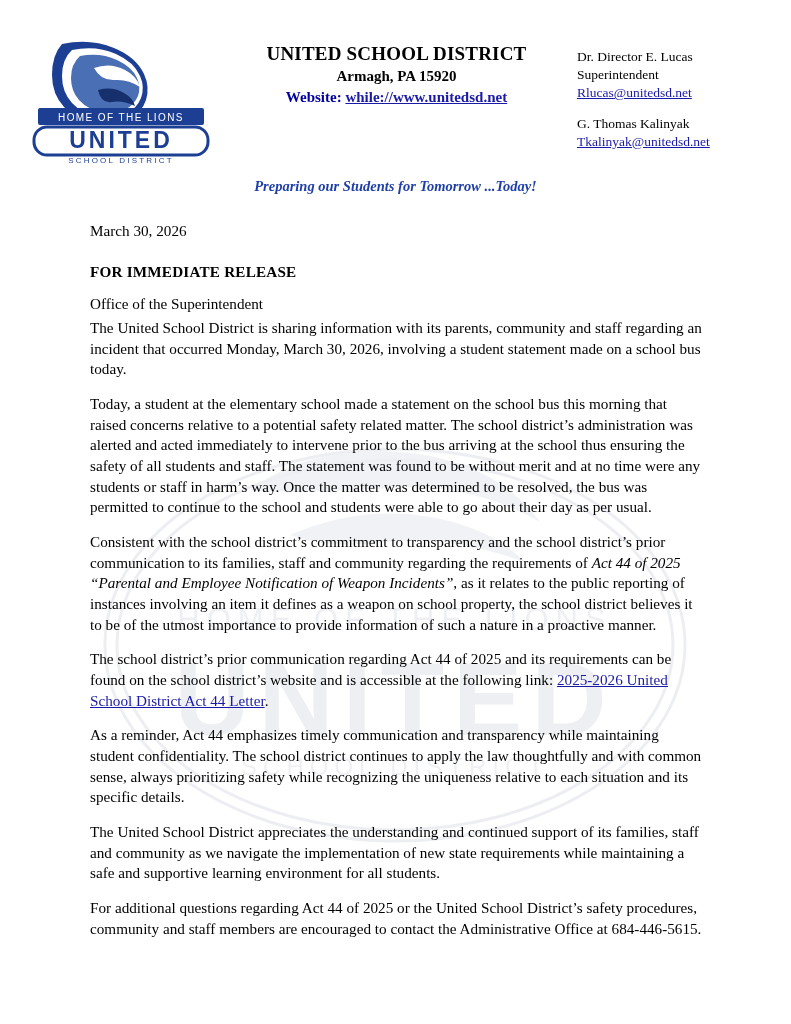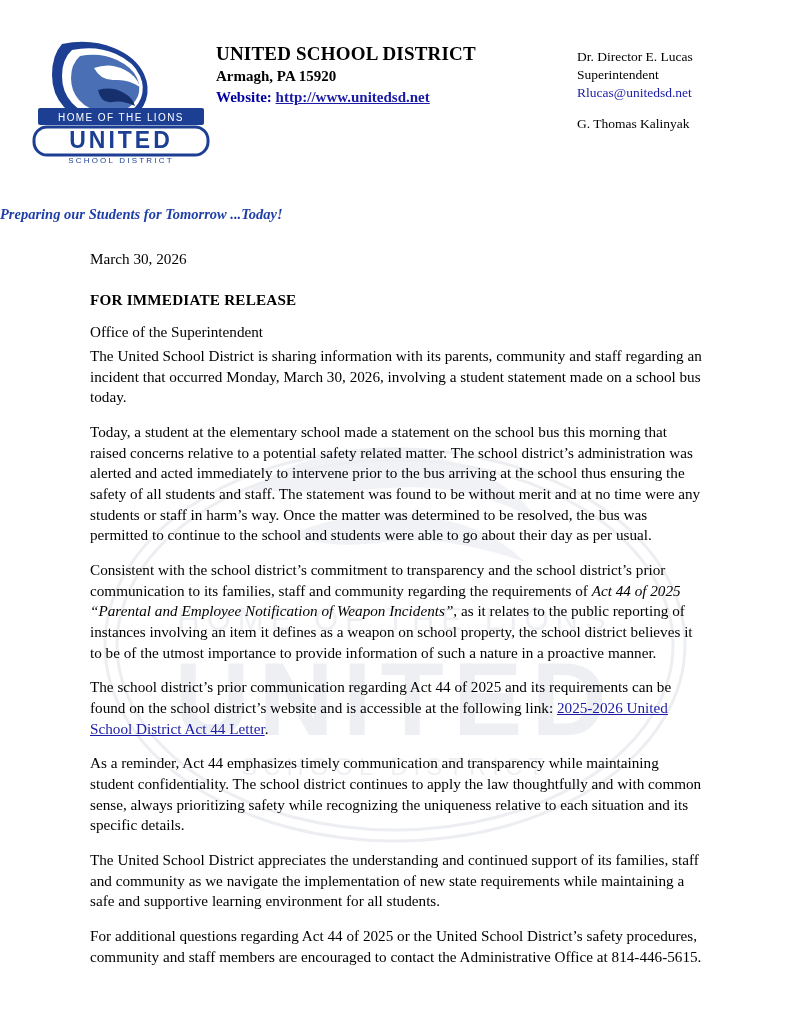--- a/index.html
+++ b/index.html
@@ -47,20 +47,21 @@
   }
   .logo {
     width: 178px;
     height: 128px;
     position: relative;
   }
   .logo svg { display:block; }
 
   .head-center {
     flex: 1 1 auto;
+    text-align: center;
     padding-top: 8px;
   }
   .head-center .org {
     font-size: 19px;
     font-weight: bold;
     letter-spacing: .2px;
     line-height: 1.25;
   }
   .head-center .office {
     font-size: 16px;
@@ -90,32 +91,33 @@
   .head-right {
     width: 190px;
     flex: 0 0 190px;
     font-size: 13.5px;
     line-height: 1.33;
     padding-top: 14px;
   }
   .head-right .block { margin-bottom: 13px; }
   .head-right .lnk {
     color: #1a1aa6;
+    text-decoration: underline;
     word-break: break-all;
   }
 
   .tagline {
     position: relative;
     z-index: 2;
-    text-align: left;
+    text-align: center;
     font-style: italic;
     font-weight: bold;
     font-size: 14.5px;
     color: #1f3fa8;
-    margin-top: 40px;
+    margin-top: 12px;
   }
 
   
   .body {
     position: relative;
     z-index: 2;
     padding: 0 88px 0 90px;
     margin-top: 26px;
     font-size: 15.2px;
     line-height: 1.36;
@@ -179,48 +181,49 @@
           <text x="89" y="110" text-anchor="middle" font-family="'Liberation Sans', sans-serif" font-size="23" font-weight="bold" letter-spacing="3" fill="#1c3f94">UNITED</text>
 
           <text x="89" y="125" text-anchor="middle" font-family="'Liberation Sans', sans-serif" font-size="8" letter-spacing="2.2" fill="#1c3f94">SCHOOL DISTRICT</text>
         </svg>
       </div>
     </div>
 
     <div class="head-center">
       <div class="org">UNITED SCHOOL DISTRICT</div>
       <div class="addr">Armagh, PA  15920</div>
-      <div class="web"><span>Website: </span><span class="lnk">http://www.unitedsd.net</span></div>
+      <div class="web"><span>Website: </span><span class="lnk">while://www.unitedsd.net</span></div>
     </div>
 
     <div class="head-right">
       <div class="block">
         <div>Dr. Director E. Lucas</div>
         <div>Superintendent</div>
         <div class="lnk">Rlucas@unitedsd.net</div>
       </div>
       <div class="block">
         <div>G. Thomas Kalinyak</div>
+        <div class="lnk">Tkalinyak@unitedsd.net</div>
       </div>
     </div>
   </div>
 
   <div class="tagline">Preparing our Students for Tomorrow ...Today!</div>
 
   <div class="body">
     <p class="date">March 30, 2026</p>
     <p class="release">FOR IMMEDIATE RELEASE</p>
     <p class="office-line">Office of the Superintendent</p>
 
     <p>The United School District is sharing information with its parents, community and staff regarding an incident that occurred Monday, March 30, 2026, involving a student statement made on a school bus today.</p>
     <p>Today, a student at the elementary school made a statement on the school bus this morning that raised concerns relative to a potential safety related matter.  The school district’s administration was alerted and acted immediately to intervene prior to the bus arriving at the school thus ensuring the safety of all students and staff.  The statement was found to be without merit and at no time were any students or staff in harm’s way.  Once the matter was determined to be resolved, the bus was permitted to continue to the school and students were able to go about their day as per usual.</p>
 
     <p><span>Consistent with the school district’s commitment to transparency and the school district’s prior communication to its families, staff and community regarding the requirements of </span><span class="ital">Act 44 of 2025 “Parental and Employee Notification of Weapon Incidents”</span><span>,  as it relates to the public reporting of instances involving an item it defines as a weapon on school property, the school district believes it to be of the utmost importance to provide information of such a nature in a proactive manner.</span></p>
 
     <p><span>The school district’s prior communication regarding Act 44 of 2025 and its requirements can be found on the school district’s website and is accessible at the following link:  </span><span class="link">2025-2026 United School District Act 44 Letter</span><span>.</span></p>
 
     <p>As a reminder, Act 44 emphasizes timely communication and transparency while maintaining student confidentiality.  The school district continues to apply the law thoughtfully and with common sense, always prioritizing safety while recognizing the uniqueness relative to each situation and its specific details.</p>
     <p>The United School District appreciates the understanding and continued support of its families, staff and community as we navigate the implementation of new state requirements while maintaining a safe and supportive learning environment for all students.</p>
-    <p>For additional questions regarding Act 44 of 2025 or the United School District’s safety procedures, community and staff members are encouraged to contact the Administrative Office at 814-446-5615.</p>
+    <p>For additional questions regarding Act 44 of 2025 or the United School District’s safety procedures, community and staff members are encouraged to contact the Administrative Office at 684-446-5615.</p>
 
   </div>
 
 </div>
 
 </body></html>

